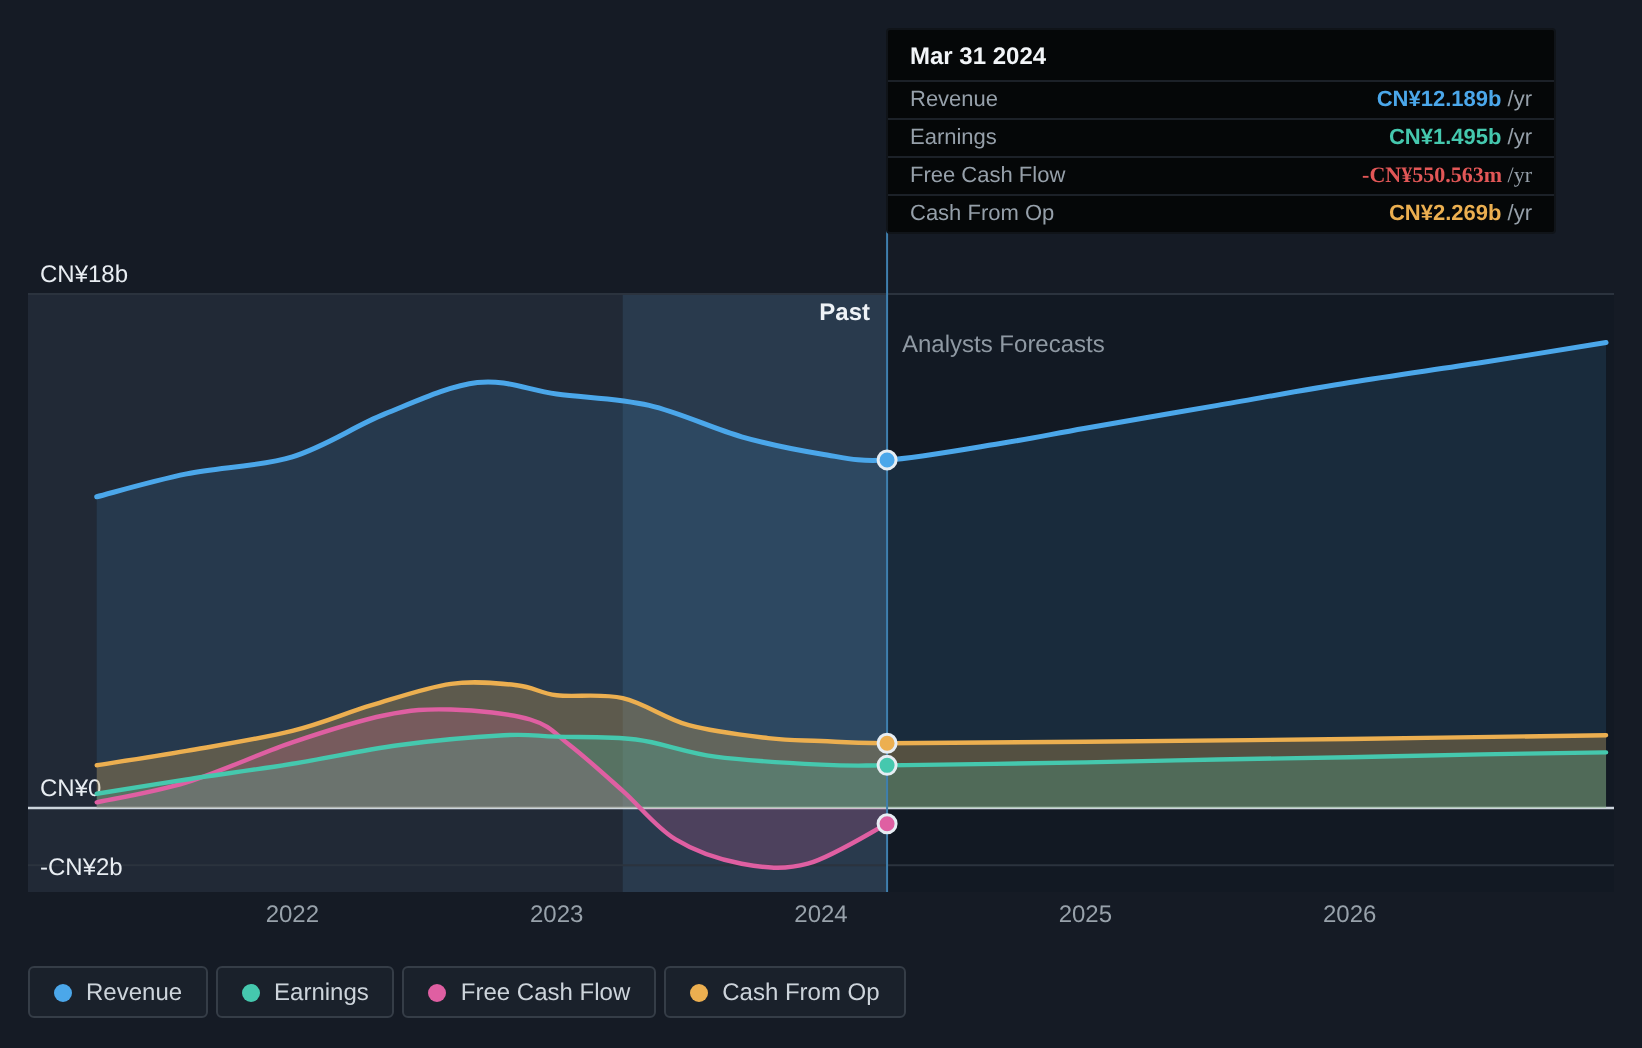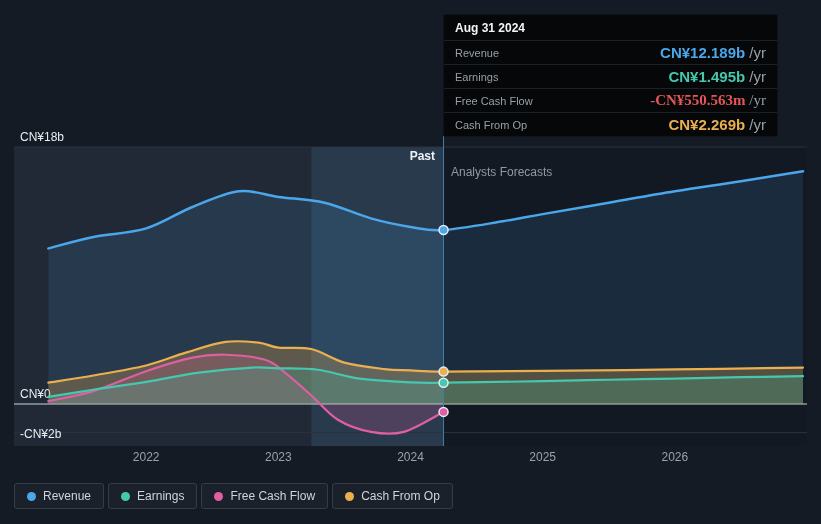--- a/index.html
+++ b/index.html
@@ -17,21 +17,21 @@
   }
   .tooltip-title{
     color:#f2f5f8;font-size:12px;font-weight:bold;
     padding:6px 11px 5px 11px;
   }
   .t-row{
     display:flex;justify-content:space-between;align-items:center;
     padding:3px 11px;border-top:1px solid #1c2128;
   }
   .t-label{color:#96a0aa;font-size:11px;}
-  .t-value{font-size:15px;font-weight:bold;}
+  .t-value{font-size:11px;font-weight:bold;}
   .t-suffix{color:#96a0aa;font-weight:normal;}
   
   .past-label{
     position:absolute;top:149px;right:386px;color:#eef2f6;
     font-size:12px;font-weight:bold;z-index:2;
   }
   .forecast-label{
     position:absolute;top:149px;left:451px;color:#8f99a3;
     font-size:12px;z-index:2;margin-top:16px;
   }
@@ -84,21 +84,21 @@
       <text x="278.3333333333333" y="461" fill="#98a2ab" font-size="12" text-anchor="middle" font-family="Liberation Sans, sans-serif">2023</text>
       <text x="410.5" y="461" fill="#98a2ab" font-size="12" text-anchor="middle" font-family="Liberation Sans, sans-serif">2024</text>
       <text x="542.6666666666666" y="461" fill="#98a2ab" font-size="12" text-anchor="middle" font-family="Liberation Sans, sans-serif">2025</text>
       <text x="674.8333333333334" y="461" fill="#98a2ab" font-size="12" text-anchor="middle" font-family="Liberation Sans, sans-serif">2026</text>
     </svg>
 
   <div class="past-label">Past</div>
   <div class="forecast-label">Analysts Forecasts</div>
 
   <div class="tooltip">
-    <div class="tooltip-title">Aug 31 2024</div>
+    <div class="tooltip-title">Mar 31 2024</div>
     <div id="tooltip-rows">
         <div class="t-row">
           <span class="t-label">Revenue</span>
           <span class="t-value" style="color: rgb(75, 167, 234);">CN¥12.189b<span class="t-suffix"> /yr</span></span>
         </div>
         <div class="t-row">
           <span class="t-label">Earnings</span>
           <span class="t-value" style="color: rgb(69, 200, 174);">CN¥1.495b<span class="t-suffix"> /yr</span></span>
         </div>
         <div class="t-row">

